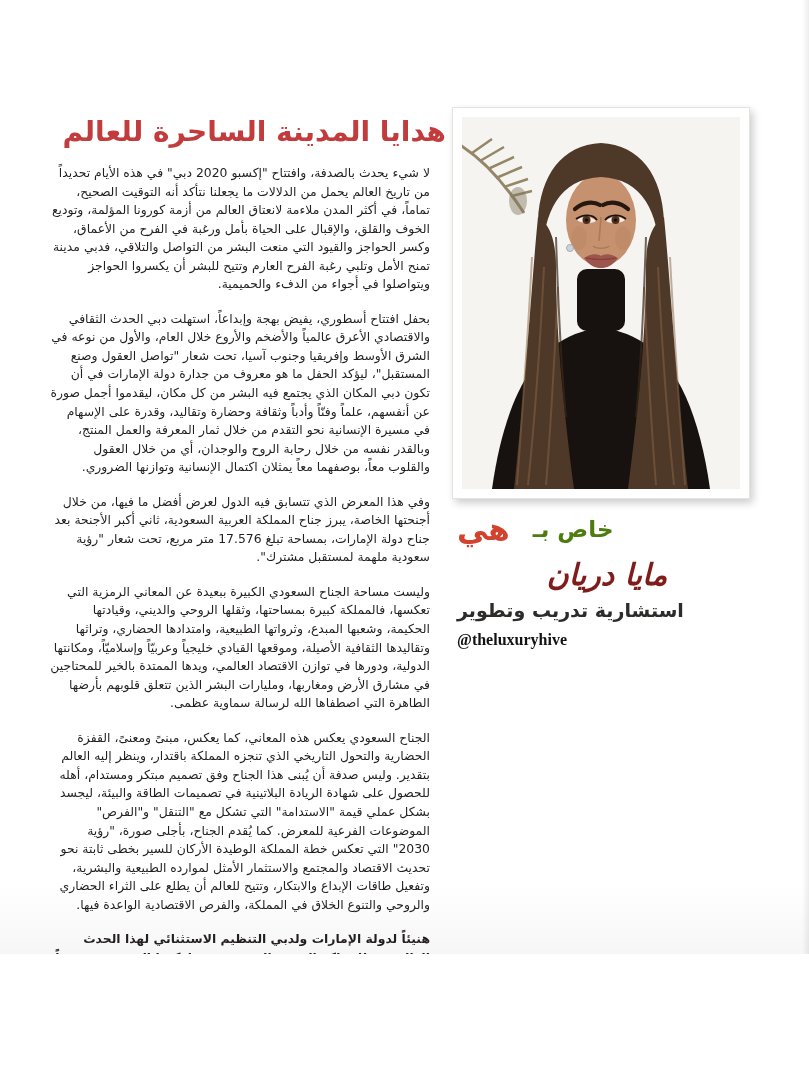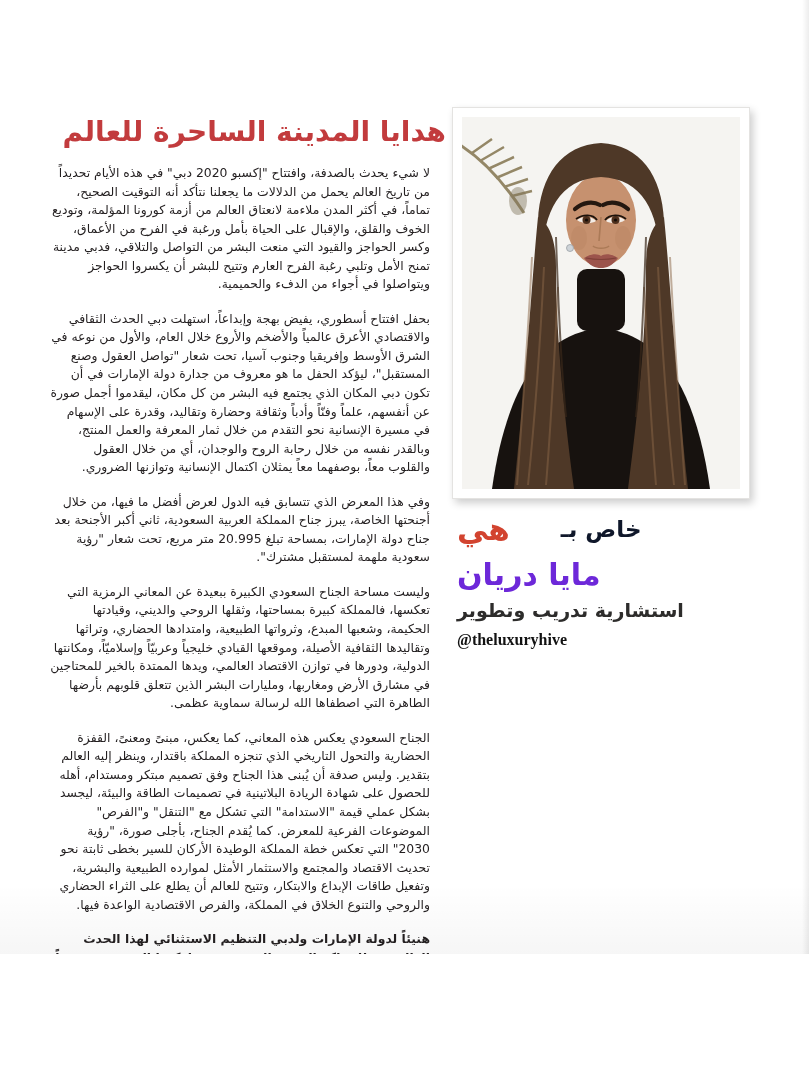--- a/index.html
+++ b/index.html
@@ -38,24 +38,24 @@
   }
   .portrait { display:block; width:278px; height:372px; background:#f5f4f1; }
   .byline {
     position:absolute; left:457px; top:503px; width:300px; text-align:left;
   }
   .exclusive-row { display:flex; align-items:center; gap:23px; height:52px; }
   .hia-logo {
     color:#d2432f; font-weight:700; font-size:31px; line-height:1;
     direction:rtl; letter-spacing:-1px;
   }
-  .exclusive-label { color:#0f172a; font-weight:700; font-size:23px; direction:rtl;margin-left:28px; }
+  .exclusive-label { color:#4d7c0f; font-weight:700; font-size:23px; direction:rtl; }
   .author-name {
-    direction:rtl; text-align:left;
-    font-size:30px; font-weight:700; color:#6d28d9; line-height:34px; margin-top:3px;
+    direction:rtl; text-align:center;
+    font-size:30px; font-weight:700; color:#7f1d1d; line-height:34px; margin-top:3px;font-style:italic;
   }
   .author-title {
     direction:rtl; text-align:left;
     font-size:19px; font-weight:700; color:#2d2c2b; line-height:21.5px;
   }
   .author-title.first { margin-top:8px; }
   .handles {
     margin-top:7px;
     font-family:"Liberation Serif", serif; font-weight:700;
     font-size:16px; line-height:21px; color:#121212;
@@ -65,21 +65,21 @@
 </head>
 <body>
 
 <div class="page">
 
   <h1 class="headline">هدايا المدينة الساحرة للعالم</h1>
 
   <div class="body-col">
     <p>لا شيء يحدث بالصدفة، وافتتاح "إكسبو 2020 دبي" في هذه الأيام تحديداً من تاريخ العالم يحمل من الدلالات ما يجعلنا نتأكد أنه التوقيت الصحيح، تماماً، في أكثر المدن ملاءمة لانعتاق العالم من أزمة كورونا المؤلمة، وتوديع الخوف والقلق، والإقبال على الحياة بأمل ورغبة في الفرح من الأعماق، وكسر الحواجز والقيود التي منعت البشر من التواصل والتلاقي، فدبي مدينة تمنح الأمل وتلبي رغبة الفرح العارم وتتيح للبشر أن يكسروا الحواجز ويتواصلوا في أجواء من الدفء والحميمية.</p>
     <p>بحفل افتتاح أسطوري، يفيض بهجة وإبداعاً، استهلت دبي الحدث الثقافي والاقتصادي الأعرق عالمياً والأضخم والأروع خلال العام، والأول من نوعه في الشرق الأوسط وإفريقيا وجنوب آسيا، تحت شعار "تواصل العقول وصنع المستقبل"، ليؤكد الحفل ما هو معروف من جدارة دولة الإمارات في أن تكون دبي المكان الذي يجتمع فيه البشر من كل مكان، ليقدموا أجمل صورة عن أنفسهم، علماً وفنّاً وأدباً وثقافة وحضارة وتقاليد، وقدرة على الإسهام في مسيرة الإنسانية نحو التقدم من خلال ثمار المعرفة والعمل المنتج، وبالقدر نفسه من خلال رحابة الروح والوجدان، أي من خلال العقول والقلوب معاً، بوصفهما معاً يمثلان اكتمال الإنسانية وتوازنها الضروري.</p>
-    <p>وفي هذا المعرض الذي تتسابق فيه الدول لعرض أفضل ما فيها، من خلال أجنحتها الخاصة، يبرز جناح المملكة العربية السعودية، ثاني أكبر الأجنحة بعد جناح دولة الإمارات، بمساحة تبلغ 20.995 متر مربع، تحت شعار "رؤية سعودية ملهمة لمستقبل مشترك".</p>
+    <p>وفي هذا المعرض الذي تتسابق فيه الدول لعرض أفضل ما فيها، من خلال أجنحتها الخاصة، يبرز جناح المملكة العربية السعودية، ثاني أكبر الأجنحة بعد جناح دولة الإمارات، بمساحة تبلغ 17.576 متر مربع، تحت شعار "رؤية سعودية ملهمة لمستقبل مشترك".</p>
     <p>وليست مساحة الجناح السعودي الكبيرة ببعيدة عن المعاني الرمزية التي تعكسها، فالمملكة كبيرة بمساحتها، وثقلها الروحي والديني، وقيادتها الحكيمة، وشعبها المبدع، وثرواتها الطبيعية، وامتدادها الحضاري، وتراثها وتقاليدها الثقافية الأصيلة، وموقعها القيادي خليجياً وعربيّاً وإسلاميّاً، ومكانتها الدولية، ودورها في توازن الاقتصاد العالمي، ويدها الممتدة بالخير للمحتاجين في مشارق الأرض ومغاربها، ومليارات البشر الذين تتعلق قلوبهم بأرضها الطاهرة التي اصطفاها الله لرسالة سماوية عظمى.</p>
     <p>الجناح السعودي يعكس هذه المعاني، كما يعكس، مبنىً ومعنىً، القفزة الحضارية والتحول التاريخي الذي تنجزه المملكة باقتدار، وينظر إليه العالم بتقدير. وليس صدفة أن يُبنى هذا الجناح وفق تصميم مبتكر ومستدام، أهله للحصول على شهادة الريادة البلاتينية في تصميمات الطاقة والبيئة، ليجسد بشكل عملي قيمة "الاستدامة" التي تشكل مع "التنقل" و"الفرص" الموضوعات الفرعية للمعرض. كما يُقدم الجناح، بأجلى صورة، "رؤية 2030" التي تعكس خطة المملكة الوطيدة الأركان للسير بخطى ثابتة نحو تحديث الاقتصاد والمجتمع والاستثمار الأمثل لموارده الطبيعية والبشرية، وتفعيل طاقات الإبداع والابتكار، وتتيح للعالم أن يطلع على الثراء الحضاري والروحي والتنوع الخلاق في المملكة، والفرص الاقتصادية الواعدة فيها.</p>
     <p class="closing">هنيئاً لدولة الإمارات ولدبي التنظيم الاستثنائي لهذا الحدث العالمي، وللمملكة العربية السعودية مشاركتها المتميزة، وهنيئاً للعالم العربي ارتباط نجاح المعرض باسم دولة عربية يضيف نجاحها إلى نجاحهم، وهنيئاً للعالم ما ستبهره به دبي طيلة ستة أشهر، هي مدة هذه الدورة الفريدة من المعرض العالمي الكبير.</p>
   </div>
 
   <div class="photo-frame">
     <svg class="portrait" viewBox="0 0 278 372" xmlns="http://www.w3.org/2000/svg" aria-hidden="true">
       <rect x="0" y="0" width="278" height="372" fill="#f5f4f1"></rect>
 
       <g stroke="#84754f" fill="none" opacity="0.85">

